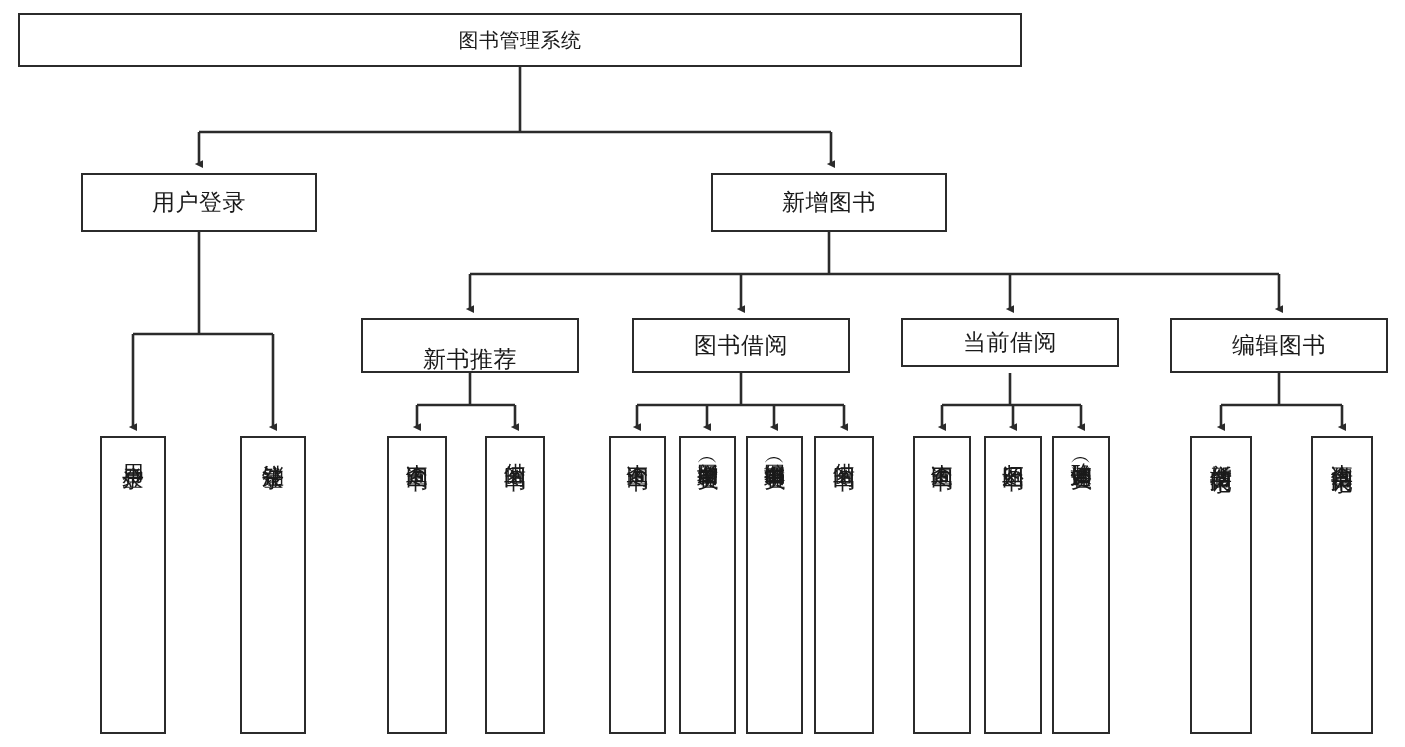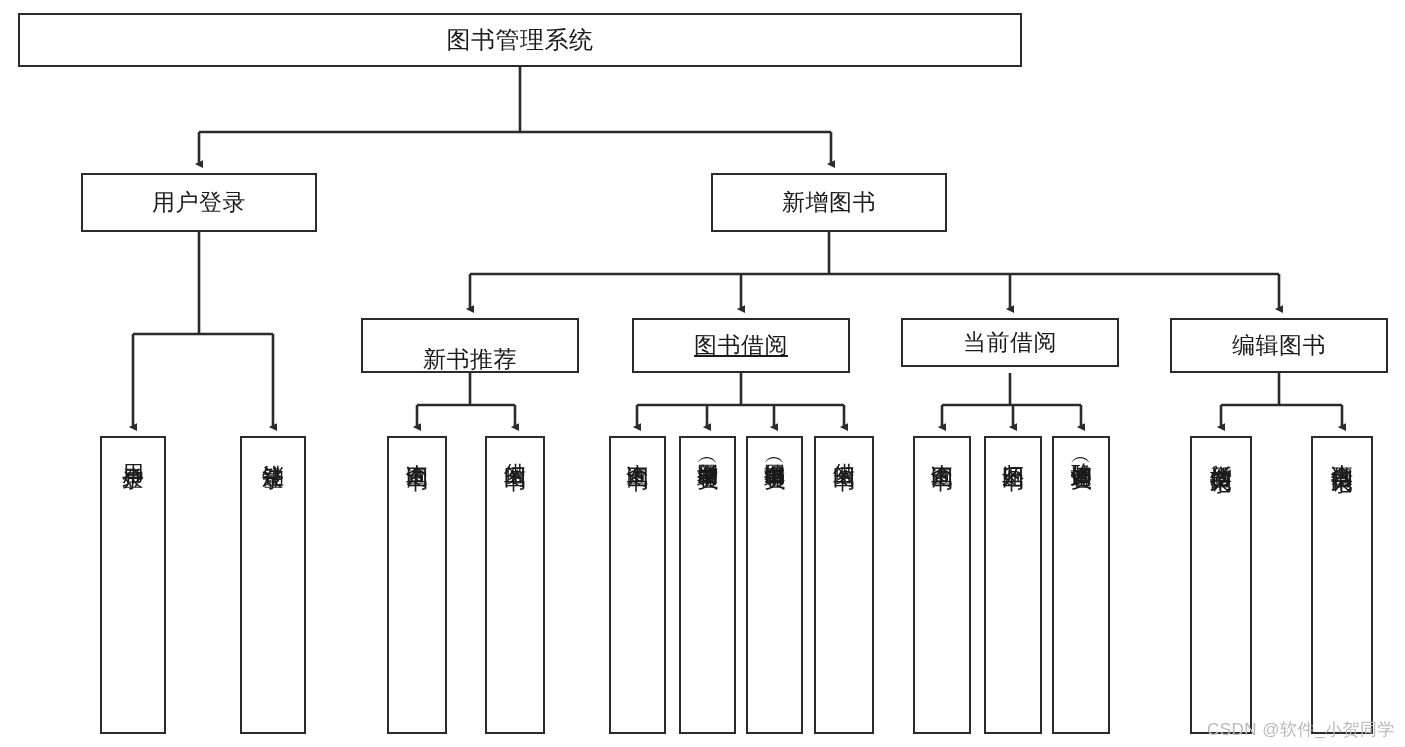--- a/index.html
+++ b/index.html
@@ -41,21 +41,21 @@
     text-align: center;
     line-height: 1.0;
     white-space: nowrap;
   }
   
   .node.horiz .node-label {
     font-size: 23px;
     letter-spacing: 0.5px;
   }
   .node.root .node-label {
-    font-size: 24px;
+    font-size: 20px;
   }
   
   .node.vert {
     align-items: flex-start;
     justify-content: center;
     padding-top: 8px;
   }
   .node.vert .node-label {
     writing-mode: vertical-rl;
     text-orientation: upright;
@@ -142,21 +142,21 @@
   <div class="node horiz" style="left:81px; top:173px; width:236px; height:59px;">
     <span class="node-label">用户登录</span>
   </div>
   <div class="node horiz" style="left:711px; top:173px; width:236px; height:59px;">
     <span class="node-label">新增图书</span>
   </div>
 
   <div class="node horiz" style="left:361px; top:318px; width:218px; height:55px;align-items:flex-end;">
     <span class="node-label">新书推荐</span>
   </div>
-  <div class="node horiz" style="left:632px; top:318px; width:218px; height:55px;text-decoration:underline;">
+  <div class="node horiz" style="left:632px; top:318px; width:218px; height:55px;">
     <span class="node-label">图书借阅</span>
   </div>
   <div class="node horiz" style="left:901px; top:318px; width:218px; height:49px;">
     <span class="node-label">当前借阅</span>
   </div>
   <div class="node horiz" style="left:1170px; top:318px; width:218px; height:55px;">
     <span class="node-label">编辑图书</span>
   </div>
 
   <div class="node vert" style="left:100px; top:436px; width:66px; height:298px;">
@@ -196,14 +196,13 @@
     <span class="node-label">确认归还（管理员）</span>
   </div>
 
   <div class="node vert" style="left:1190px; top:436px; width:62px; height:298px;">
     <span class="node-label">新增借阅记录</span>
   </div>
   <div class="node vert" style="left:1311px; top:436px; width:62px; height:298px;">
     <span class="node-label">查询借阅记录</span>
   </div>
 
-  <div id="watermark">CSDN @软件_小贺同学</div>
 </div>
 
 </body></html>

